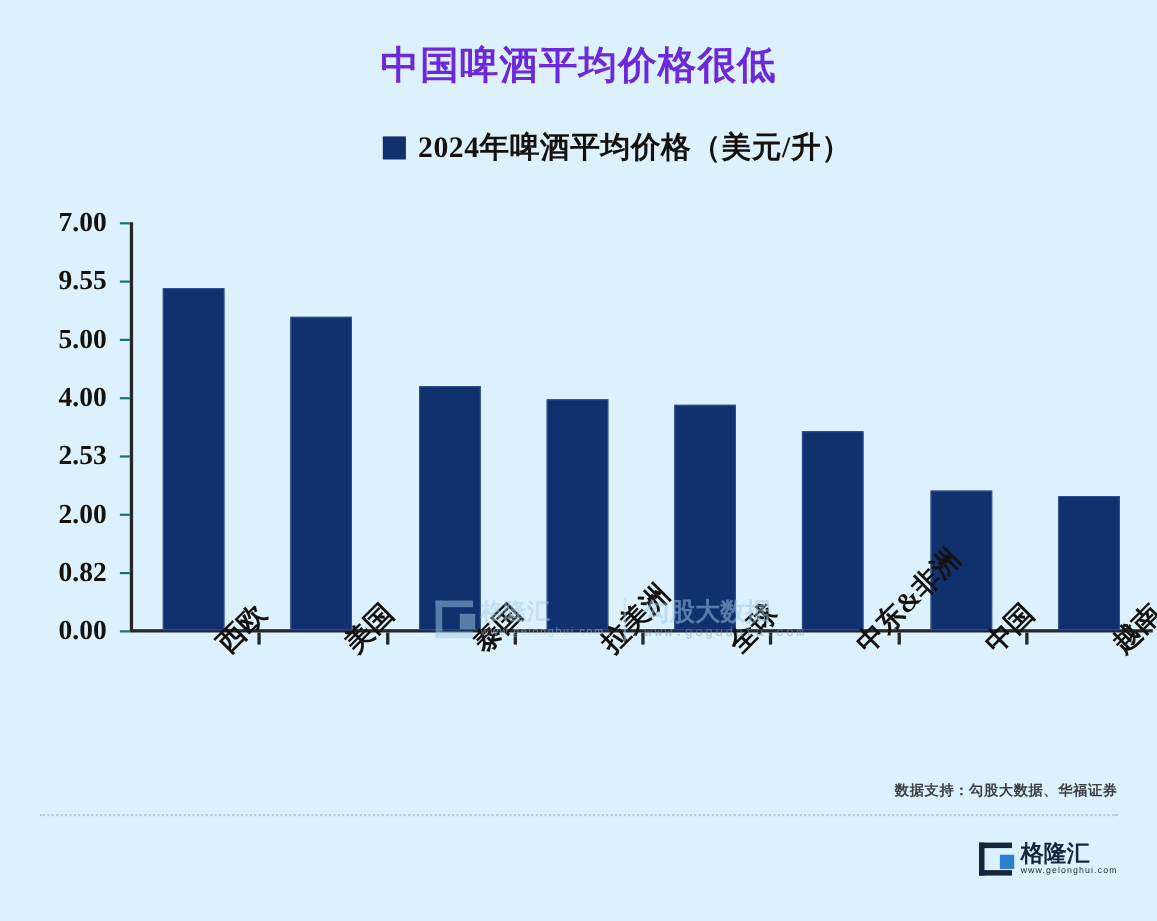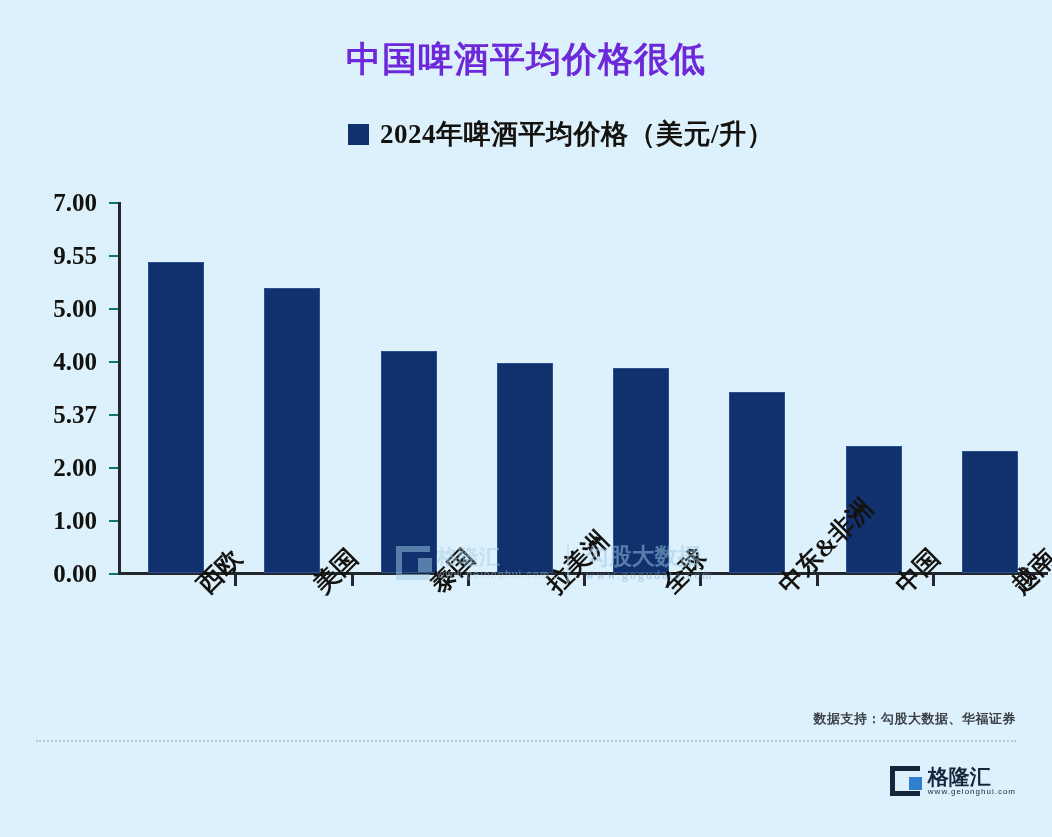--- a/index.html
+++ b/index.html
@@ -198,21 +198,21 @@
     background: #b6d9ef;
     margin: 0 17px;
   }
   .wm-name2 {
     font-family: "Liberation Sans", "DejaVu Sans", sans-serif;
     font-size: 23px;
     font-weight: bold;
     color: #9cc8e6;
   }
   .wm-url2 {
-    font-family: Liberation Serif, serif;
+    font-family: Liberation Mono, monospace;
     font-size: 12px;
     letter-spacing: 2px;
     color: #6a9ec6;
   }
 
   
   .source-note {
     position: absolute;
     right: 36px;
     top: 710px;
@@ -308,27 +308,27 @@
   </div>
 
   <div class="plot">
     <div class="axis-y-line"></div>
     <div class="axis-x-line"></div>
     <div id="yticks">
         <div class="ytick" style="top: 371px;">
           <span class="ytick-label">0.00</span>
         </div>
         <div class="ytick" style="top: 318px;">
-          <span class="ytick-label">1.00</span>
+          <span class="ytick-label">0.82</span>
         </div>
         <div class="ytick" style="top: 265px;">
           <span class="ytick-label">2.00</span>
         </div>
         <div class="ytick" style="top: 212px;">
-          <span class="ytick-label">5.37</span>
+          <span class="ytick-label">2.53</span>
         </div>
         <div class="ytick" style="top: 159px;">
           <span class="ytick-label">4.00</span>
         </div>
         <div class="ytick" style="top: 106px;">
           <span class="ytick-label">5.00</span>
         </div>
         <div class="ytick" style="top: 53px;">
           <span class="ytick-label">9.55</span>
         </div>

